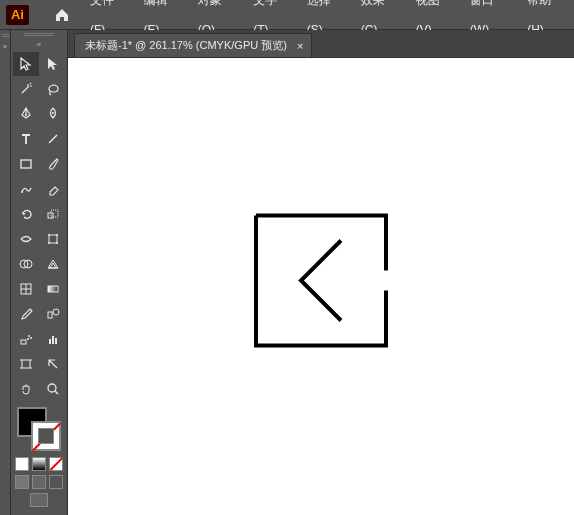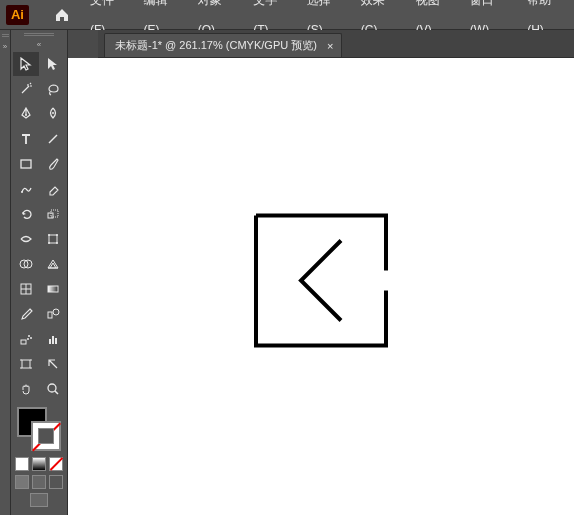--- a/index.html
+++ b/index.html
@@ -56,21 +56,21 @@
   .mini { width:14px; height:14px; border:1px solid #888; }
   .mini.fill { background:#fff; }
   .mini.grad { background:linear-gradient(#fff,#000); }
   .mini.none { background:#fff; position:relative; }
   .mini.none::after { content:""; position:absolute; width:140%; height:2px; background:#e00; top:45%; left:-20%; transform:rotate(-45deg); }
 
   .doc-area {
     position: absolute; left: 68px; top: 30px; right: 0; bottom: 0;
     background: #4a4a4a;
   }
-  .tabbar { height: 28px; background:#434343; border-bottom:1px solid #2e2e2e; display:flex; align-items:flex-end; padding-left:6px;margin-left:30px; }
+  .tabbar { height: 28px; background:#434343; border-bottom:1px solid #2e2e2e; display:flex; align-items:flex-end; padding-left:6px; }
   .tab {
     height: 24px; background:#535353; display:flex; align-items:center;
     padding: 0 8px 0 10px; color:#e8e8e8; border:1px solid #2e2e2e; border-bottom:none;
     border-radius: 2px 2px 0 0; font-size:11px;
   }
   .tab-close { margin-left:10px; cursor:pointer; }
   .canvas {
     position:absolute; left:0; top:28px; right:0; bottom:0;
     background:#fff;
   }

